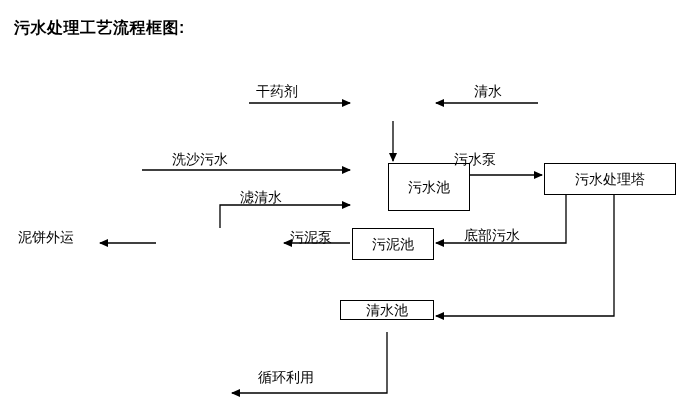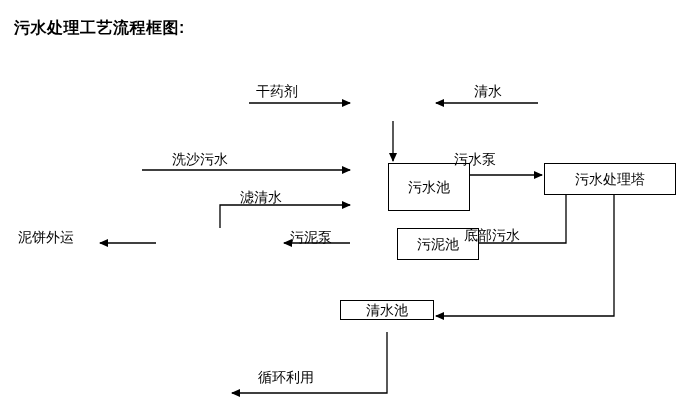--- a/index.html
+++ b/index.html
@@ -100,21 +100,21 @@
 
   <div class="node" style="left:352px; top:163px; width:82px; height:48px;margin-left:36px;">
     <span>污水池</span>
   </div>
 
   <div class="node" style="left:544px; top:163px; width:132px; height:32px;">
     <span>污水处理塔</span>
   </div>
 
 
-  <div class="node" style="left:352px; top:228px; width:82px; height:32px;margin-left:45px;">
+  <div class="node" style="left:352px; top:228px; width:82px; height:32px;">
     <span>污泥池</span>
   </div>
 
   <div class="node" style="left:340px; top:300px; width:94px; height:20px;">
     <span>清水池</span>
   </div>
 
   <div class="label" style="left:256px; top:84px;">干药剂</div>
   <div class="label" style="left:474px; top:84px;text-align:right;">清水</div>
   <div class="label" style="left:172px; top:152px;">洗沙污水</div>

